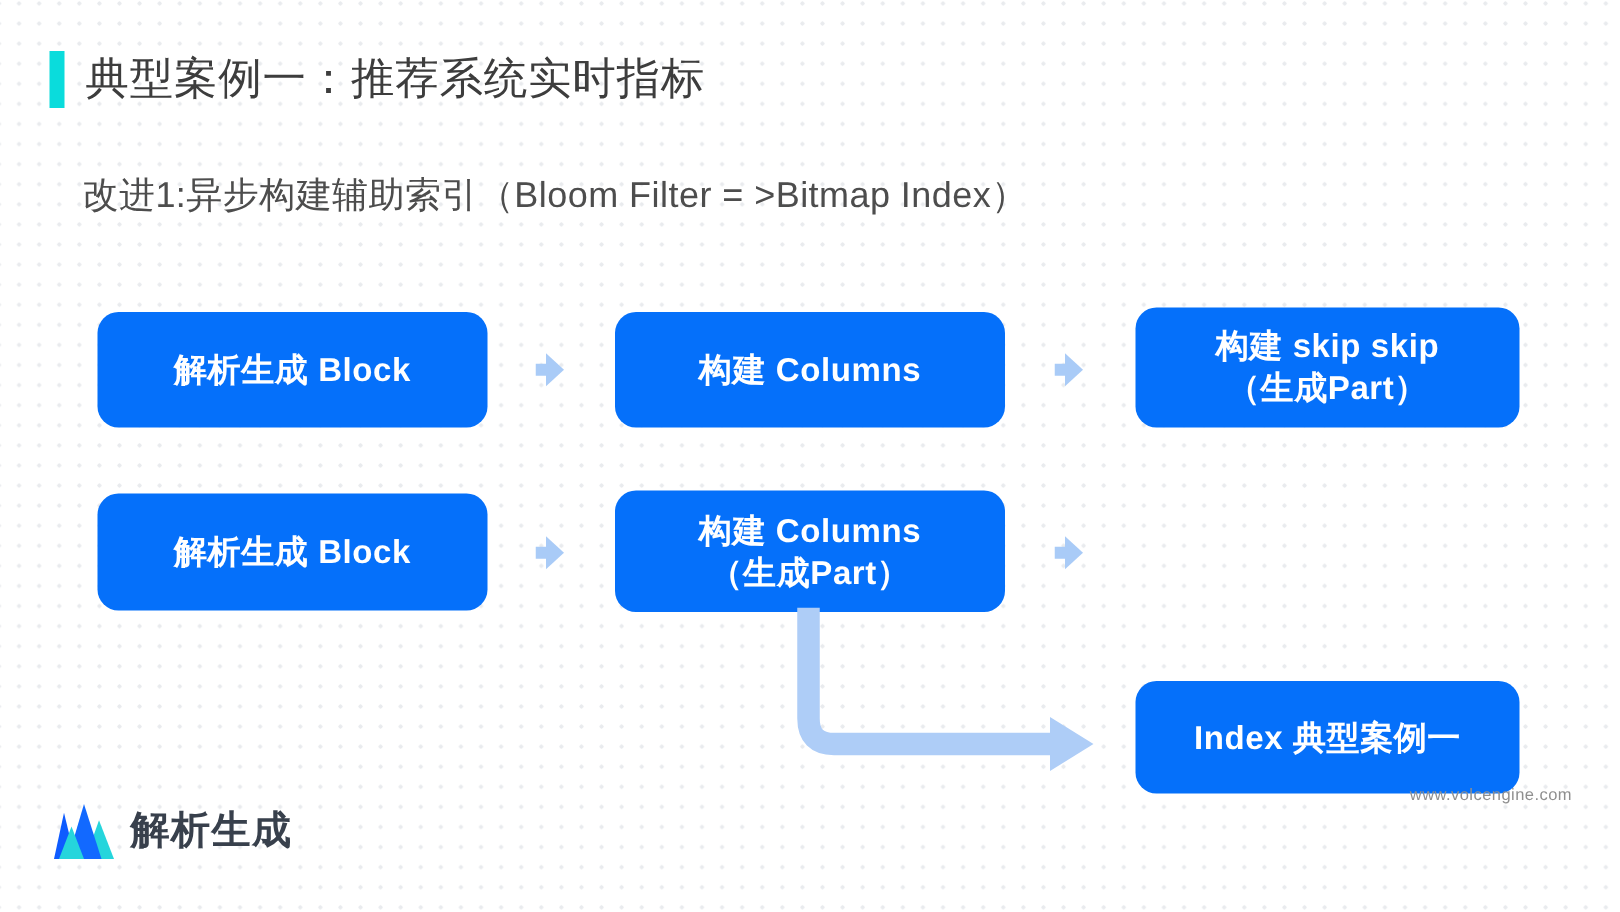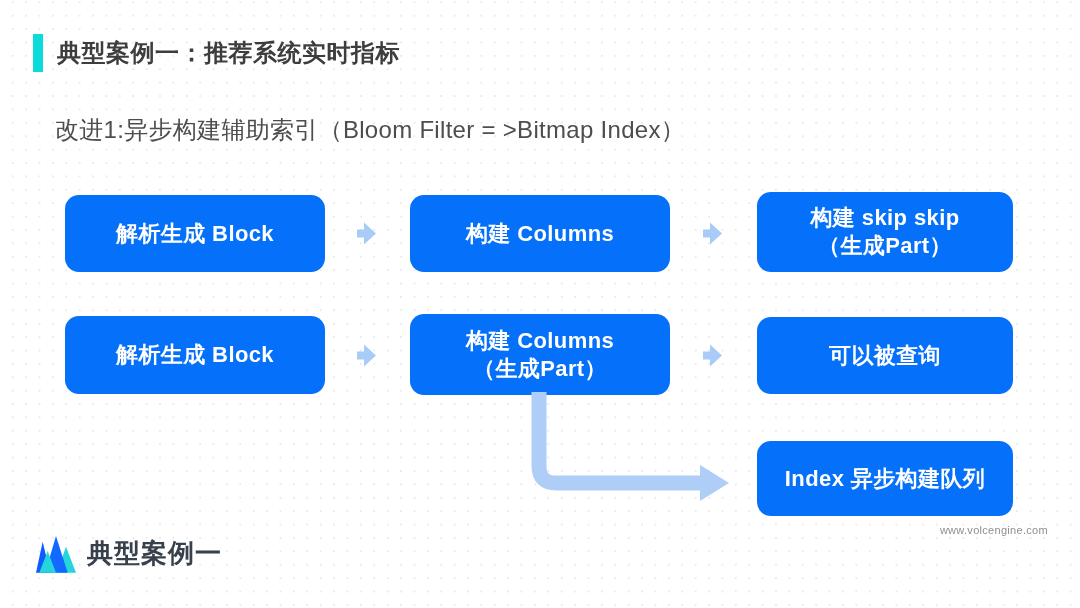--- a/index.html
+++ b/index.html
@@ -14,23 +14,23 @@
   *{margin:0;padding:0;box-sizing:border-box;}
   html,body{width:1080px;height:608px;}
   body{font-family:"Liberation Sans","DejaVu Sans",sans-serif;}
   .slide{
     position:relative;width:1080px;height:608px;overflow:hidden;background:#ffffff;
     background-image:radial-gradient(circle,#e9ebee 1.2px,transparent 1.5px);
     background-size:13.4px 13.4px;background-position:6px 9px;
   }
   .header{position:absolute;left:33px;top:34px;display:flex;align-items:center;height:38px;}
   .accent-bar{width:10px;height:38px;background:var(--accent-cyan);}
-  .page-title{margin-left:14px;font-size:24px;font-weight:700;color:var(--title-gray);letter-spacing:.5px;}
+  .page-title{margin-left:14px;font-size:29px;font-weight:400;color:var(--title-gray);letter-spacing:.5px;}
   .subtitle{position:absolute;left:55px;top:114px;font-size:24px;font-weight:400;color:var(--subtitle-gray);letter-spacing:.3px;}
-  .diagram{position:absolute;left:0;top:4px;width:1080px;height:592px;padding-left:30px;}
+  .diagram{position:absolute;left:0;top:17px;width:1080px;height:592px;padding-left:30px;}
   .box{
     position:absolute;background:var(--box-blue);color:#ffffff;border-radius:14px;
     display:flex;align-items:center;justify-content:center;text-align:center;
     font-size:22px;font-weight:600;line-height:1.27;white-space:pre-line;letter-spacing:.4px;
   }
   .r1c1{left:65px;top:191px;width:260px;height:77px;}
   .r1c2{left:410px;top:191px;width:260px;height:77px;}
   .r1c3{left:757px;top:188px;width:256px;height:80px;}
   .r2c1{left:65px;top:312px;width:260px;height:78px;}
   .r2c2{left:410px;top:310px;width:260px;height:81px;}
@@ -78,35 +78,34 @@
     <svg class="flow-arrow a3" viewBox="0 0 19 27">
       <rect x="0" y="9.5" width="8" height="8" fill="#A9CBF7"></rect>
       <polygon points="7,2.5 19,13.5 7,24.5" fill="#A9CBF7"></polygon>
     </svg>
     <div class="box r2c2">构建 Columns
 （生成Part）</div>
     <svg class="flow-arrow a4" viewBox="0 0 19 27">
       <rect x="0" y="9.5" width="8" height="8" fill="#A9CBF7"></rect>
       <polygon points="7,2.5 19,13.5 7,24.5" fill="#A9CBF7"></polygon>
     </svg>
-    <div class="box r2c3">可以被查询</div>
 
     <svg class="connector" viewBox="0 0 215 126">
       <path d="M19,0 L19,74 Q19,91 36,91 L182,91" stroke="#AECDF7" stroke-width="15" fill="none"></path>
       <polygon points="180,73 209,91 180,109" fill="#AECDF7"></polygon>
     </svg>
-    <div class="box r3c3">Index 异步构建队列</div>
+    <div class="box r3c3">Index 典型案例一</div>
 
   </div>
 
   <div class="footer-logo">
     <svg class="logo-icon" viewBox="0 0 48 46">
       <polygon points="8,9 17,46 0,46" fill="#0E5BFF"></polygon>
       <polygon points="36,15 48,46 25,46" fill="#25D5DC"></polygon>
       <polygon points="24,2 38,46 11,46" fill="#1269FF"></polygon>
       <polygon points="14,20 24,46 4,46" fill="#25D5DC"></polygon>
     </svg>
-    <span class="logo-text">典型案例一</span>
+    <span class="logo-text">解析生成</span>
   </div>
 
   <span class="website-url">www.volcengine.com</span>
 
 </div>
 
 </body></html>

